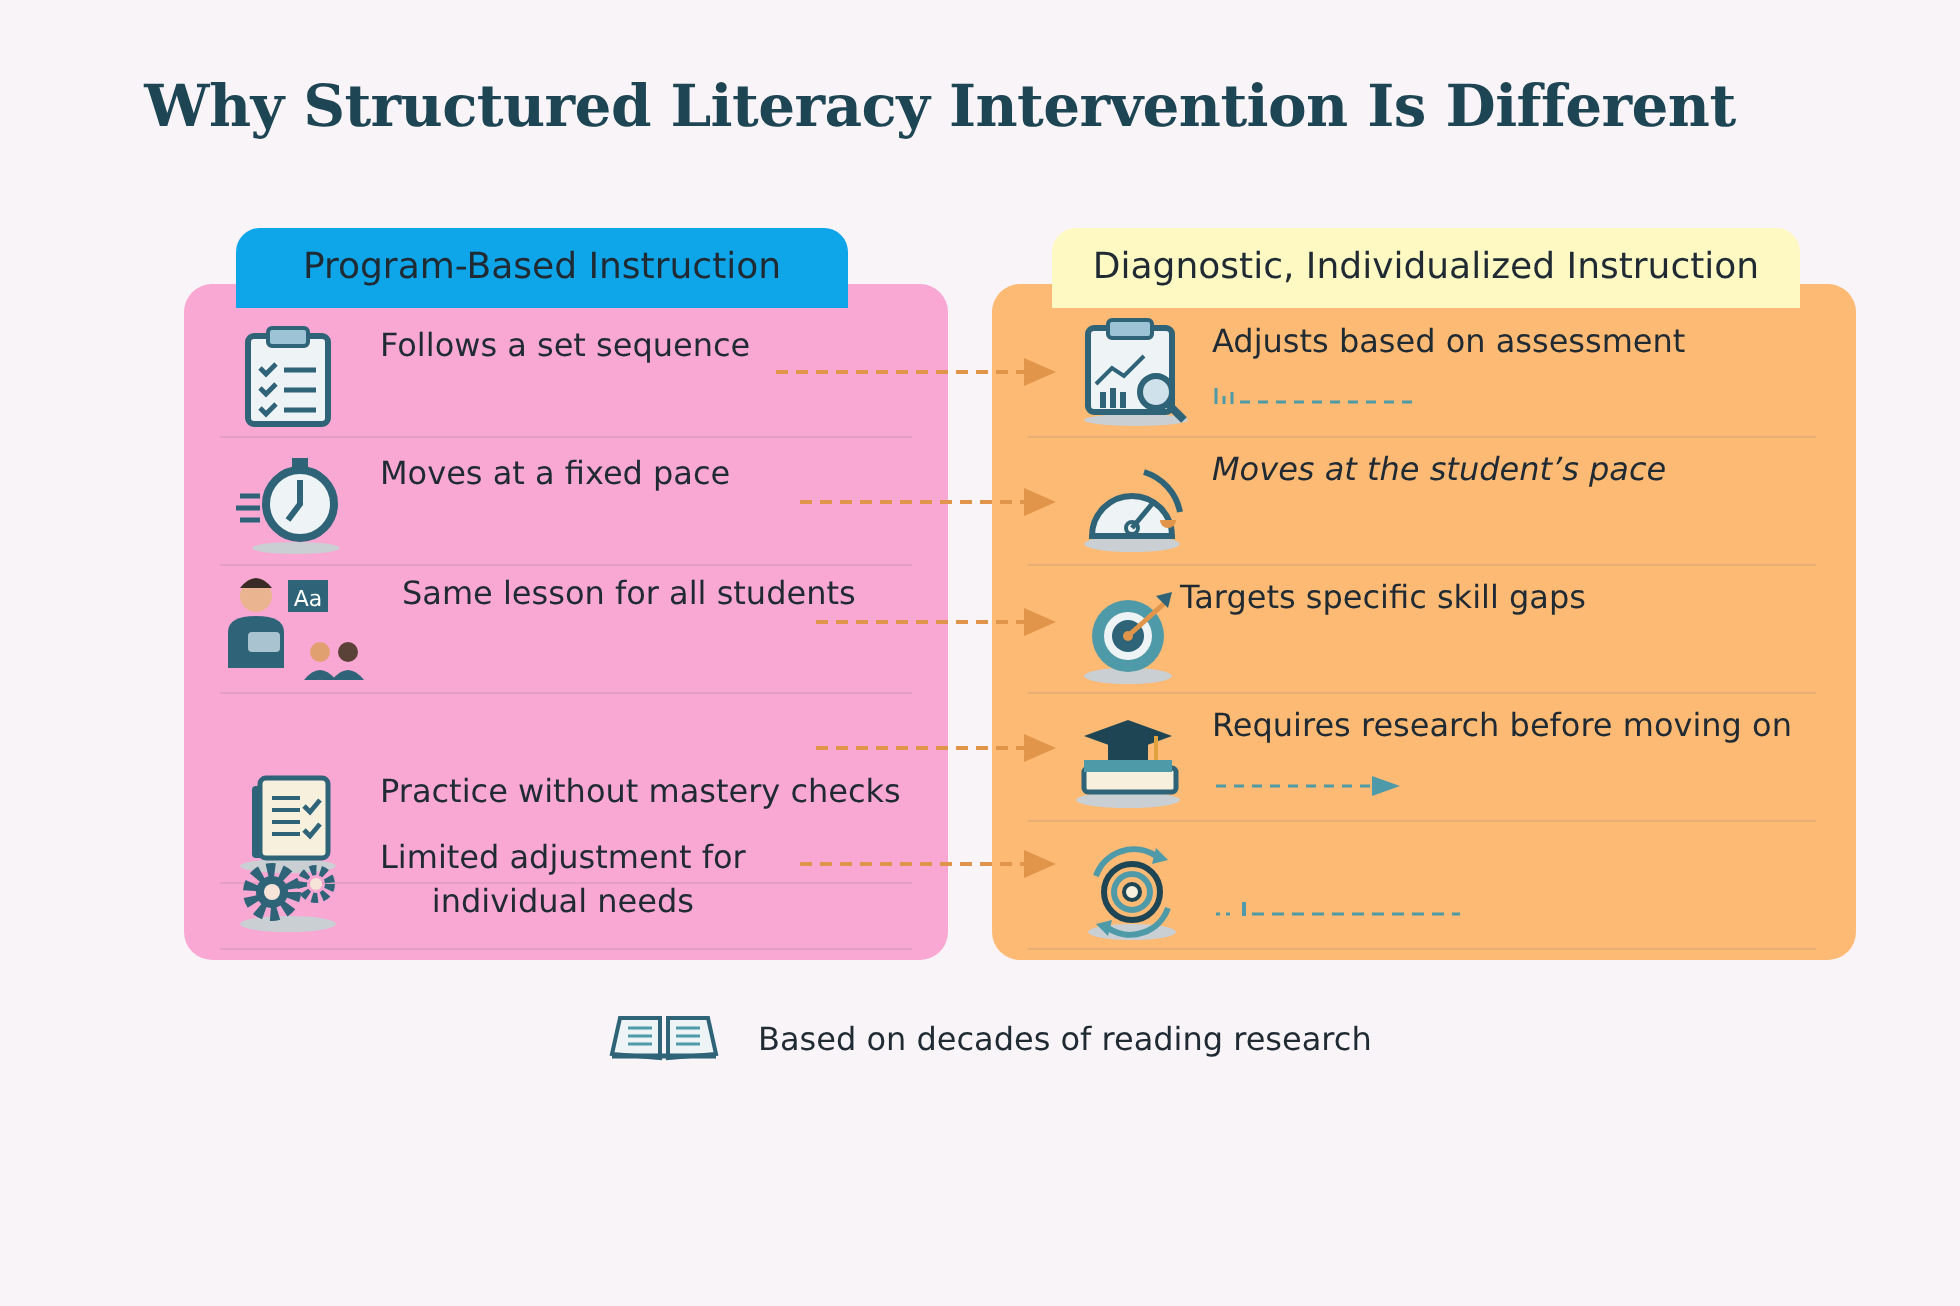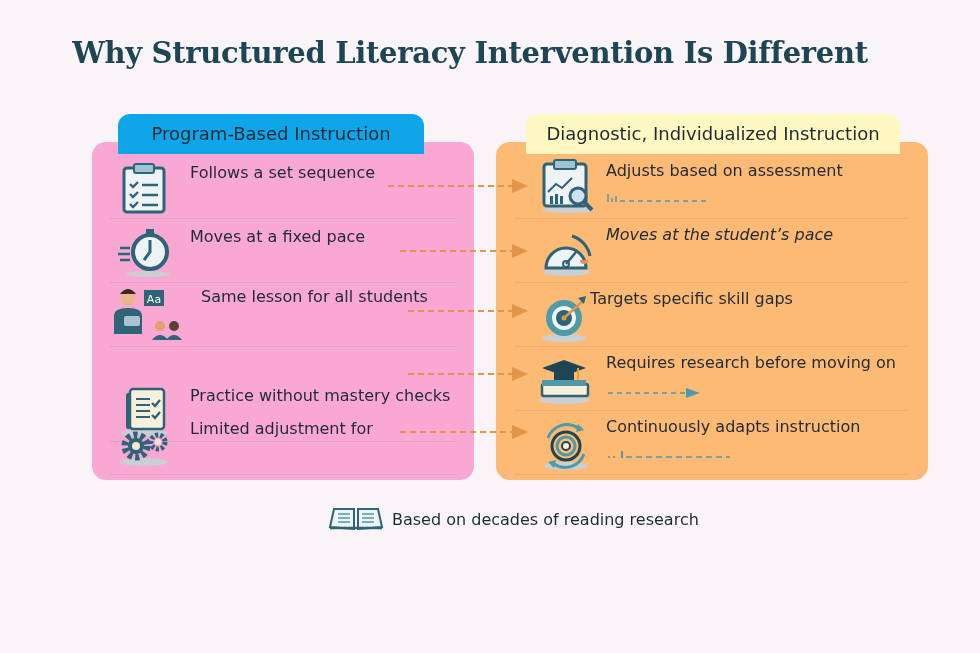--- a/index.html
+++ b/index.html
@@ -35,22 +35,22 @@
   .row-right { left:18px; width:394px; }
   .row .icon { position:absolute; left:6px; top:6px; width:58px; height:52px; }
   .row .text {
     position:absolute; left:80px; top:6px; font-size:16px; line-height:22px;
     font-family:"DejaVu Sans", sans-serif; color:#1f2a33;
   }
   .row-right .text { left:92px; }
   .sub-dash { position:absolute; left:92px; top:36px; }
   .arrow { position:absolute; }
   .footer {
-    position:absolute; left:328px; top:506px; height:26px;
-    display:flex; align-items:center; gap:8px;
+    position:absolute; left:304px; top:506px; height:26px;
+    display:flex; align-items:center; gap:19px;
   }
   .footer .text { font-size:16px; font-family:"DejaVu Sans", sans-serif; color:#1f2a33; }
 </style>
 </head>
 <body>
 
 <div class="title">Why Structured Literacy Intervention Is Different</div>
 
 <div class="panel panel-left">
   <div class="row row-left" style="top:14px;">
@@ -101,20 +101,21 @@
     <svg class="icon" viewBox="0 0 58 52">
       <ellipse cx="28" cy="44" rx="24" ry="4" fill="#c9cfd3"></ellipse>
       <circle cx="20" cy="28" r="11" fill="none" stroke="#2e6378" stroke-width="7" stroke-dasharray="4 3"></circle>
       <circle cx="20" cy="28" r="8" fill="#2e6378"></circle>
       <circle cx="20" cy="28" r="4" fill="#f7e4d9"></circle>
       <circle cx="42" cy="24" r="7" fill="none" stroke="#2e6378" stroke-width="5" stroke-dasharray="3 2"></circle>
       <circle cx="42" cy="24" r="3" fill="#f7e4d9"></circle>
     </svg>
     <div class="text">
       <div>Limited adjustment for</div>
+      <div>individual needs</div>
     </div>
   </div>
 </div>
 
 <div class="tab tab-left">Program-Based Instruction</div>
 
 <div class="panel panel-right">
   <div class="row row-right" style="top:14px;">
     <svg class="icon" viewBox="0 0 62 56" style="width:62px;height:56px;left:24px;top:2px;">
       <ellipse cx="30" cy="52" rx="26" ry="3" fill="#c9cfd3"></ellipse>
@@ -175,21 +176,20 @@
     <svg class="icon" viewBox="0 0 58 52" style="left:24px;">
       <ellipse cx="28" cy="48" rx="22" ry="4" fill="#c9cfd3"></ellipse>
       <circle cx="28" cy="28" r="14" fill="none" stroke="#1e4553" stroke-width="3"></circle>
       <circle cx="28" cy="28" r="9" fill="none" stroke="#4f9aa8" stroke-width="3"></circle>
       <circle cx="28" cy="28" r="4" fill="#f7f0dd" stroke="#1e4553" stroke-width="2"></circle>
       <path d="M10 20 a20 20 0 0 1 30 -10" stroke="#4f9aa8" stroke-width="3" fill="none"></path>
       <path d="M46 36 a20 20 0 0 1 -30 10" stroke="#4f9aa8" stroke-width="3" fill="none"></path>
       <path d="M40 6 l6 6 l-8 2 z" fill="#4f9aa8"></path>
       <path d="M16 50 l-6 -6 l8 -2 z" fill="#4f9aa8"></path>
     </svg>
-    <div class="text" style="left:92px;top:4px;">Continuously adapts instruction</div>
     <svg class="sub-dash" width="130" height="12" style="top:36px;">
       <path d="M2 9 h10" stroke="#4f9aa8" stroke-width="1.5" stroke-dasharray="2 3"></path>
       <path d="M16 3 v7" stroke="#4f9aa8" stroke-width="2"></path>
       <path d="M20 9 h104" stroke="#4f9aa8" stroke-width="1.5" stroke-dasharray="6 4"></path>
     </svg>
   </div>
 </div>
 
 <div class="tab tab-right">Diagnostic, Individualized Instruction</div>
 

